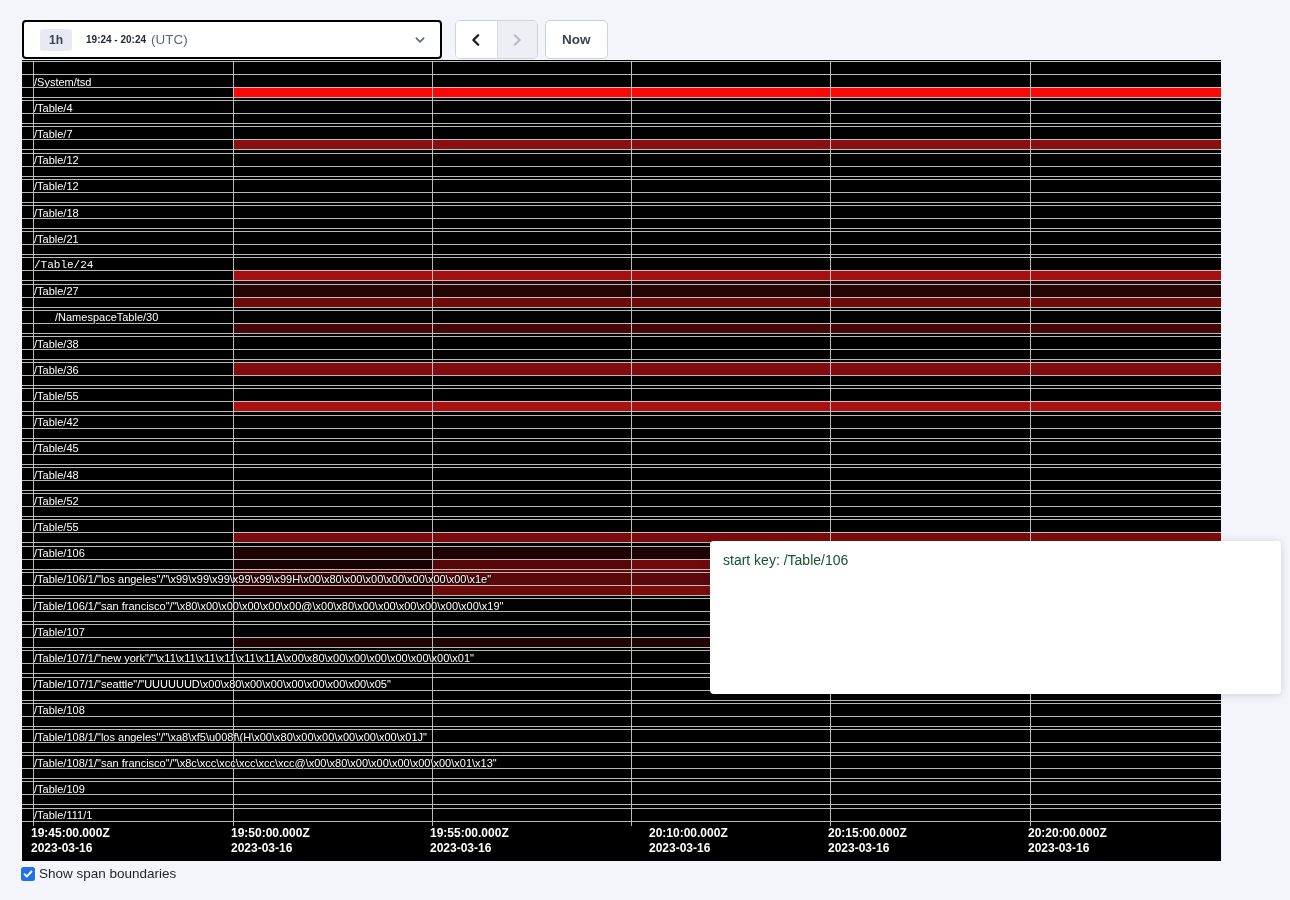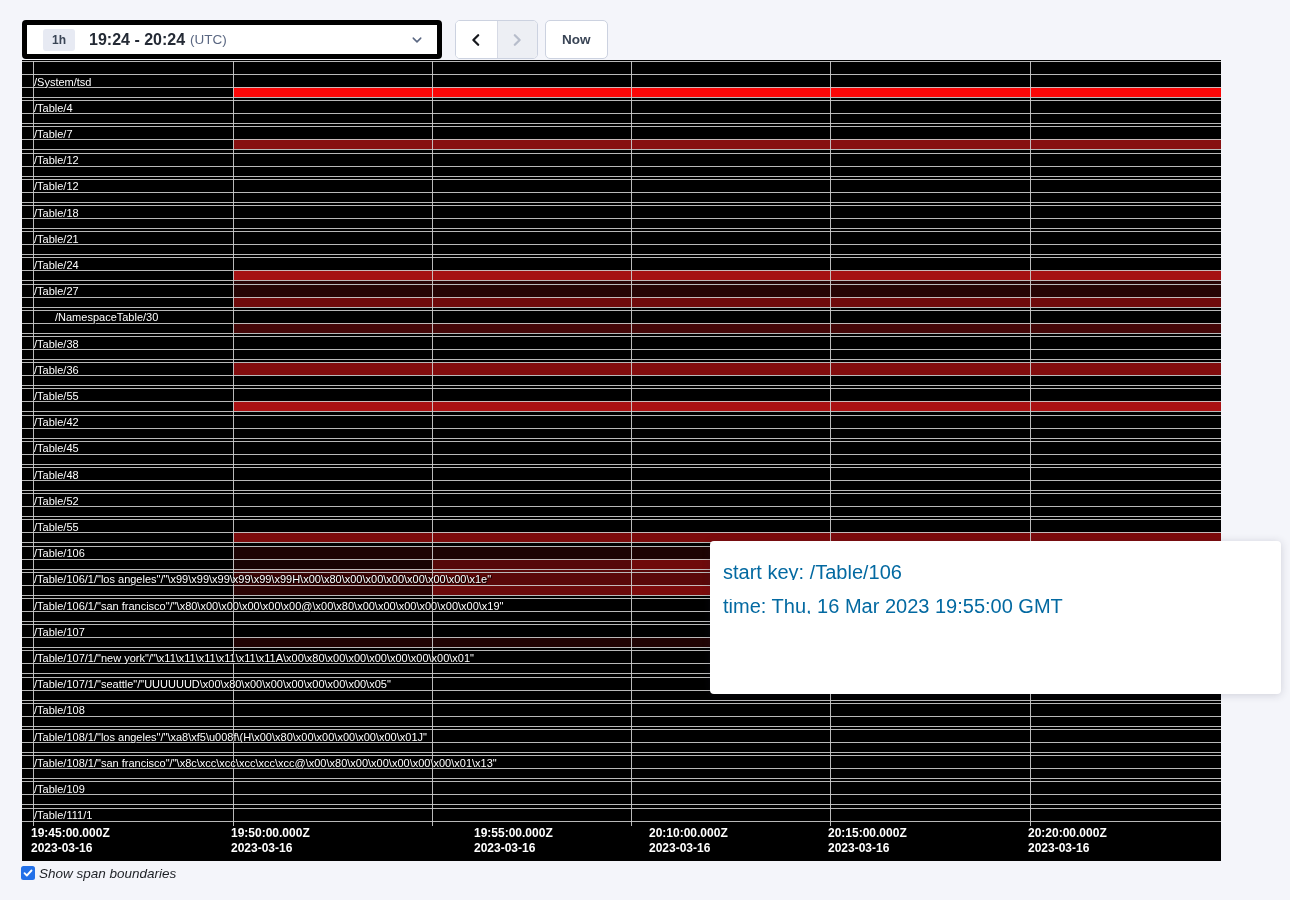--- a/index.html
+++ b/index.html
@@ -3,28 +3,28 @@
 <meta charset="utf-8">
 <style>
   * { margin:0; padding:0; box-sizing:border-box; }
   html,body { width:1290px; height:900px; }
   body { font-family:"Liberation Sans", sans-serif; background:#f4f5fa; }
   .page { position:relative; width:1290px; height:900px; background:#f4f5fa; overflow:hidden; }
 
   
   .time-picker {
     position:absolute; left:22px; top:20px; width:420px; height:39px;
-    background:#fff; border:5px solid #000000; border-radius:4px;
+    background:#fff; border:2px solid #000000; border-radius:4px;
     display:flex; align-items:center; padding:0 14px 0 16px; cursor:pointer;
   }
   .range-badge {
     background:#e7eaf3; color:#394455; font-weight:bold; font-size:12px;
     padding:4px 9px; border-radius:3px; margin-right:14px;
   }
-  .range-text { font-size:16px; font-weight:bold; color:#242a35; }
+  .range-text { font-size:10px; font-weight:bold; color:#242a35; }
   .range-suffix { font-size:13.5px; color:#5a6782; margin-left:5px; }
   .picker-spacer { flex:1; }
   .chev-down { width:12px; height:12px; color:#5a6782; }
 
   .nav-group {
     position:absolute; left:455px; top:20px; width:83px; height:39px;
     border:1px solid #ccd2e0; border-radius:5px; display:flex; overflow:hidden; background:#fff;
   }
   .nav-btn { width:41px; height:100%; display:flex; align-items:center; justify-content:center; border:none; background:#fff; cursor:pointer; }
   .nav-btn + .nav-btn { border-left:1px solid #d6dae5; }
@@ -50,24 +50,24 @@
   }
   .tick { position:absolute; color:#fff; font-size:12px; font-weight:600; line-height:15px; white-space:nowrap; }
   .tick .d { font-weight:600; }
 
   
   .tooltip {
     position:absolute; left:710px; top:541px; width:571px; height:153px;
     background:#fff; border-radius:4px; box-shadow:0 1px 8px rgba(40,40,60,0.18);
     padding:12px 0 0 13px; z-index:20;
   }
-  .tooltip p { color:#0369a1; font-size:20px; line-height:15px; margin-bottom:19px; white-space:nowrap; overflow:hidden;margin-top:12px; }
-
-  
-  .footer-check { position:absolute; left:21px; top:866px; display:flex; cursor:pointer;font-style:italic; }
+  .tooltip p { color:#14532d; font-size:14px; line-height:15px; margin-bottom:19px; white-space:nowrap; overflow:hidden; }
+
+  
+  .footer-check { position:absolute; left:21px; top:866px; display:flex; align-items:center; cursor:pointer; }
   .checkbox {
     width:14px; height:14px; background:#2270e8; border-radius:2.5px;
     display:flex; align-items:center; justify-content:center; flex:none;
   }
   .checkbox svg { width:10px; height:10px; color:#fff; }
   .check-label { margin-left:4px; font-size:13.5px; color:#1d2025; }
 </style>
 </head>
 <body>
 
@@ -214,21 +214,21 @@
       <div class="vline" style="left: 609px; top: 1px; height: 765px;"></div>
       <div class="vline" style="left: 808px; top: 1px; height: 765px;"></div>
       <div class="vline" style="left: 1008px; top: 1px; height: 765px;"></div>
       <div class="rowlabel" style="top: 15.5px;">/System/tsd</div>
       <div class="rowlabel" style="top: 41.7px;">/Table/4</div>
       <div class="rowlabel" style="top: 67.9px;">/Table/7</div>
       <div class="rowlabel" style="top: 94.1px;">/Table/12</div>
       <div class="rowlabel" style="top: 120.3px;">/Table/12</div>
       <div class="rowlabel" style="top: 146.5px;">/Table/18</div>
       <div class="rowlabel" style="top: 172.7px;">/Table/21</div>
-      <div class="rowlabel" style="top: 198.9px;">/Table/24</div>
+      <div class="rowlabel" style="top: 198.9px; font-family: Liberation Mono, monospace;">/Table/24</div>
       <div class="rowlabel" style="top: 225.1px;">/Table/27</div>
       <div class="rowlabel" style="top: 251.3px; margin-left: 21px;">/NamespaceTable/30</div>
       <div class="rowlabel" style="top: 277.5px;">/Table/38</div>
       <div class="rowlabel" style="top: 303.7px;">/Table/36</div>
       <div class="rowlabel" style="top: 329.9px;">/Table/55</div>
       <div class="rowlabel" style="top: 356.1px;">/Table/42</div>
       <div class="rowlabel" style="top: 382.3px;">/Table/45</div>
       <div class="rowlabel" style="top: 408.5px;">/Table/48</div>
       <div class="rowlabel" style="top: 434.7px;">/Table/52</div>
       <div class="rowlabel" style="top: 460.9px;">/Table/55</div>
@@ -244,41 +244,40 @@
       <div class="rowlabel" style="top: 722.9px;">/Table/109</div>
       <div class="rowlabel" style="top: 749.1px;">/Table/111/1</div>
       <div class="tick" style="left: 9px; top: 766px;">
         <div>19:45:00.000Z</div>
         <div class="d">2023-03-16</div>
       </div>
       <div class="tick" style="left: 209px; top: 766px;">
         <div>19:50:00.000Z</div>
         <div class="d">2023-03-16</div>
       </div>
-      <div class="tick" style="left: 408px; top: 766px; margin-left: 44px;">
+      <div class="tick" style="left: 408px; top: 766px;">
         <div>19:55:00.000Z</div>
         <div class="d">2023-03-16</div>
       </div>
       <div class="tick" style="left: 627px; top: 766px;">
         <div>20:10:00.000Z</div>
         <div class="d">2023-03-16</div>
       </div>
       <div class="tick" style="left: 806px; top: 766px;">
         <div>20:15:00.000Z</div>
         <div class="d">2023-03-16</div>
       </div>
       <div class="tick" style="left: 1006px; top: 766px;">
         <div>20:20:00.000Z</div>
         <div class="d">2023-03-16</div>
       </div>
     </div>
 
   <div class="tooltip">
     <p>start key: /Table/106</p>
-    <p>time: Thu, 16 Mar 2023 19:55:00 GMT</p>
   </div>
 
   <div class="footer-check">
     <span class="checkbox">
       <svg viewBox="0 0 12 12" fill="none" stroke="currentColor" stroke-width="2.2" stroke-linecap="round" stroke-linejoin="round">
           <polyline points="1.8,6.2 4.6,9 10.2,3"></polyline>
         </svg>
     </span>
     <span class="check-label">Show span boundaries</span>
   </div>

